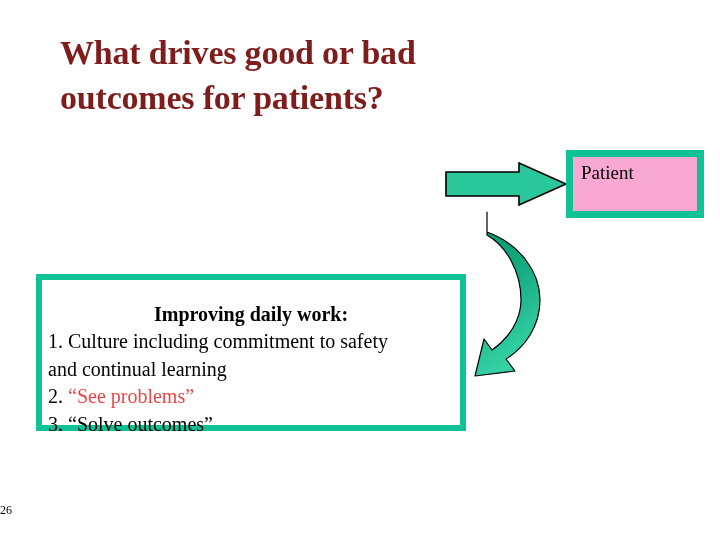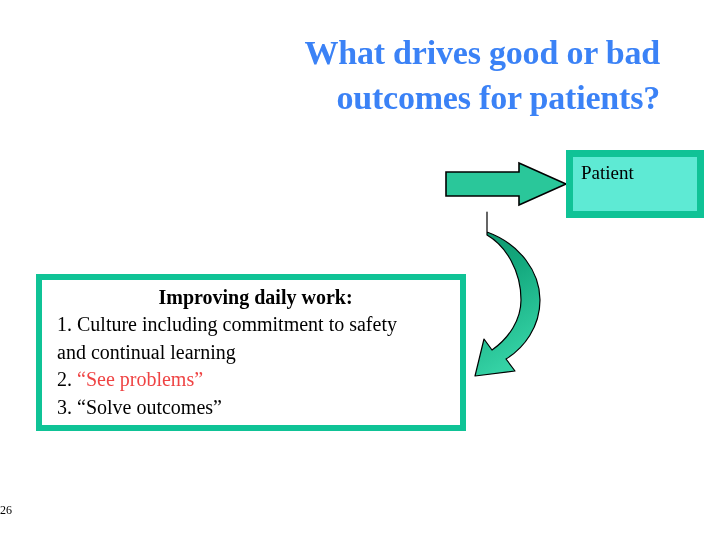--- a/index.html
+++ b/index.html
@@ -17,42 +17,42 @@
     background: #ffffff;
     overflow: hidden;
   }
 
   
   #slide-title {
     position: absolute;
     left: 60px;
     top: 30px;
     width: 600px;
-    text-align: right;
+    text-align: left;
     font-weight: bold;
     font-size: 34px;
     line-height: 1.33;
-    color: #3b82f6;
+    color: #7f1d1d;
     letter-spacing: -0.2px;
   }
   #slide-title .title-line {
     display: block;
     white-space: nowrap;
   }
 
   
   #outcomes-box {
     position: absolute;
     left: 566px;
     top: 150px;
     width: 138px;
     height: 68px;
     box-sizing: border-box;
     border: 7px solid #0fc396;
-    background: #5eead4;
+    background: #f9a8d4;
   }
   #outcomes-box .oc-text {
     position: absolute;
     left: 8px;
     top: 2px;
     font-size: 19px;
     line-height: 1.52;
     color: #000000;
     white-space: nowrap;
   }
@@ -73,22 +73,21 @@
     left: 36px;
     top: 274px;
     width: 430px;
     height: 157px;
     box-sizing: border-box;
     border: 6px solid #0fc396;
     background: #ffffff;
   }
   #work-box .wb-inner {
     position: relative;
-    padding: 4px 6px 0 6px;
-    margin-left: 9px;
+    padding: 21px 6px 0 6px;
   }
   .wb-heading {
     text-align: center;
     font-weight: bold;
     font-size: 20px;
     line-height: 1.35;
     color: #000000;
   }
   .wb-item {
     font-size: 20px;

